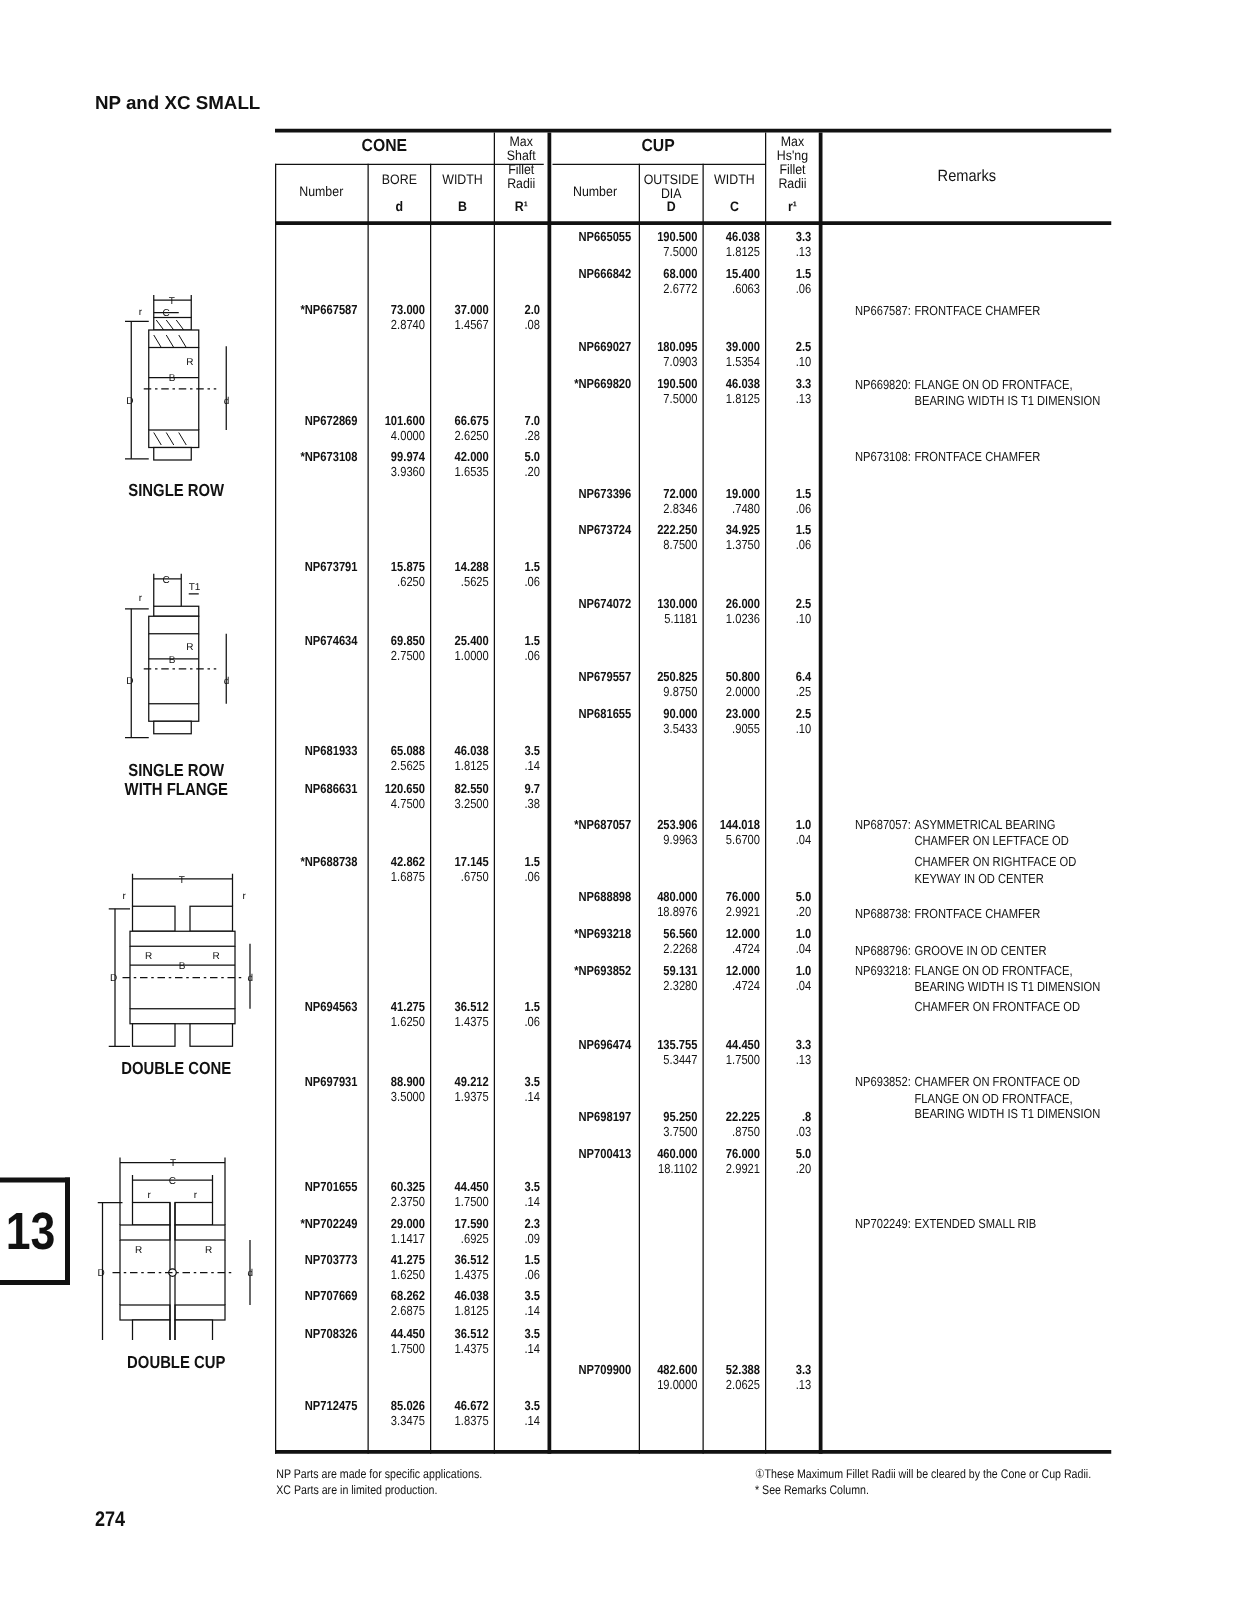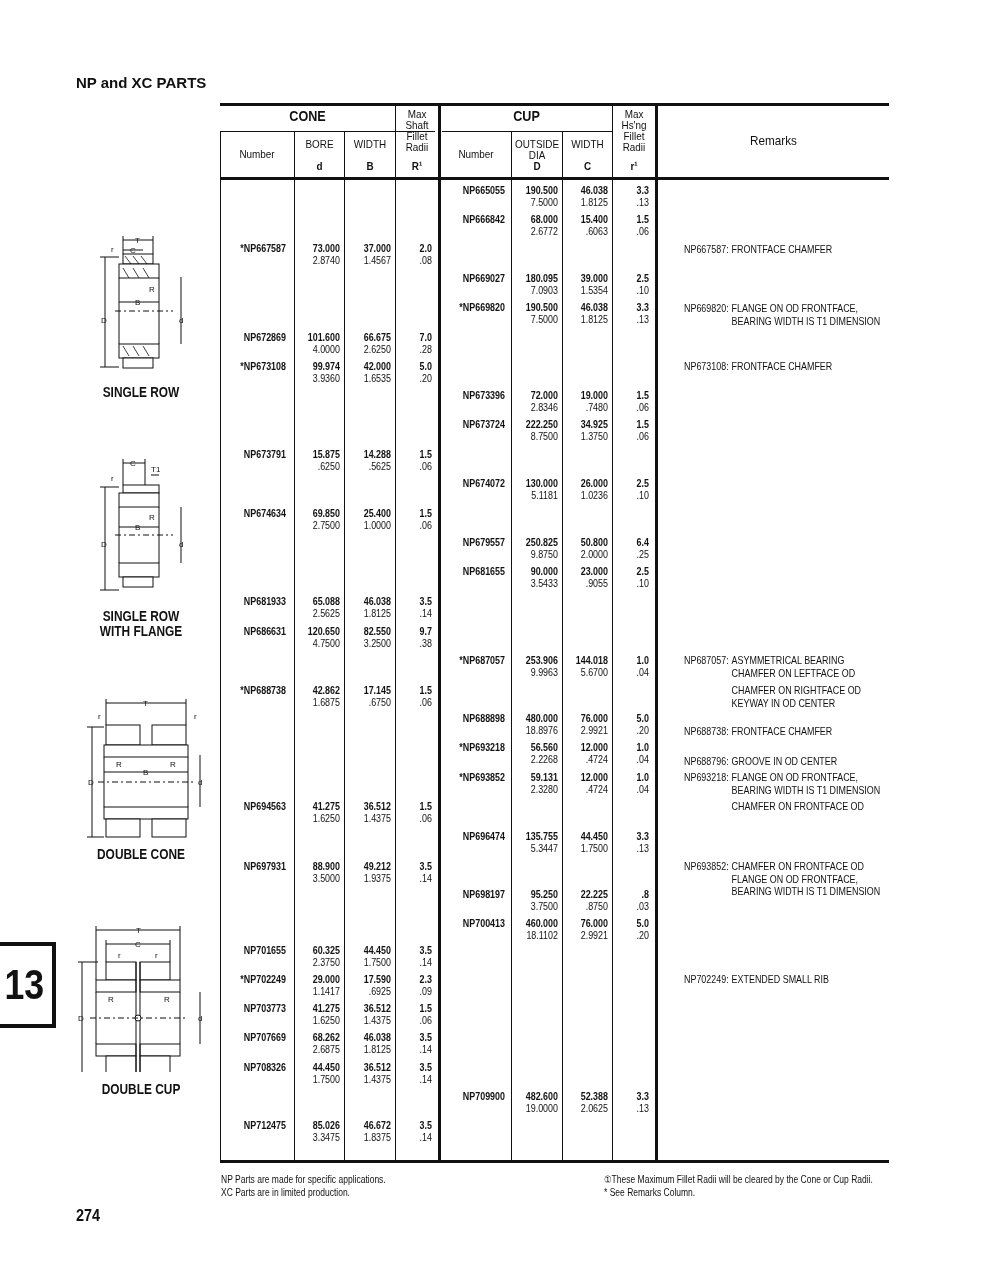--- a/index.html
+++ b/index.html
@@ -24,21 +24,21 @@
   .rem { position:absolute; font-size:10.5px; line-height:12.5px; transform:scaleX(0.85); transform-origin:left top; white-space:nowrap; }
   .rem .k { display:inline-block; width:56px; }
   .rem .t { display:inline-block; vertical-align:top; }
   .fig { position:absolute; }
   .figlabel { position:absolute; font-size:14px; font-weight:bold; text-align:center; line-height:15px; transform:scaleX(0.85); }
   .foot { position:absolute; font-size:10px; line-height:13px; transform:scaleX(0.85); transform-origin:left top; white-space:nowrap; }
 </style>
 </head>
 <body>
 
-<div class="title">NP and XC PARTS</div>
+<div class="title">NP and XC SMALL</div>
 
 <div class="tab13">
     <span>13</span>
   </div>
 
 <div class="table">
 
   <div class="hl" style="left:0;top:0;width:669px;height:3px;"></div>
   <div class="hl" style="left:0;top:28px;width:215px;height:1px;"></div>
   <div class="hl" style="left:222px;top:28px;width:170px;height:1px;"></div>

